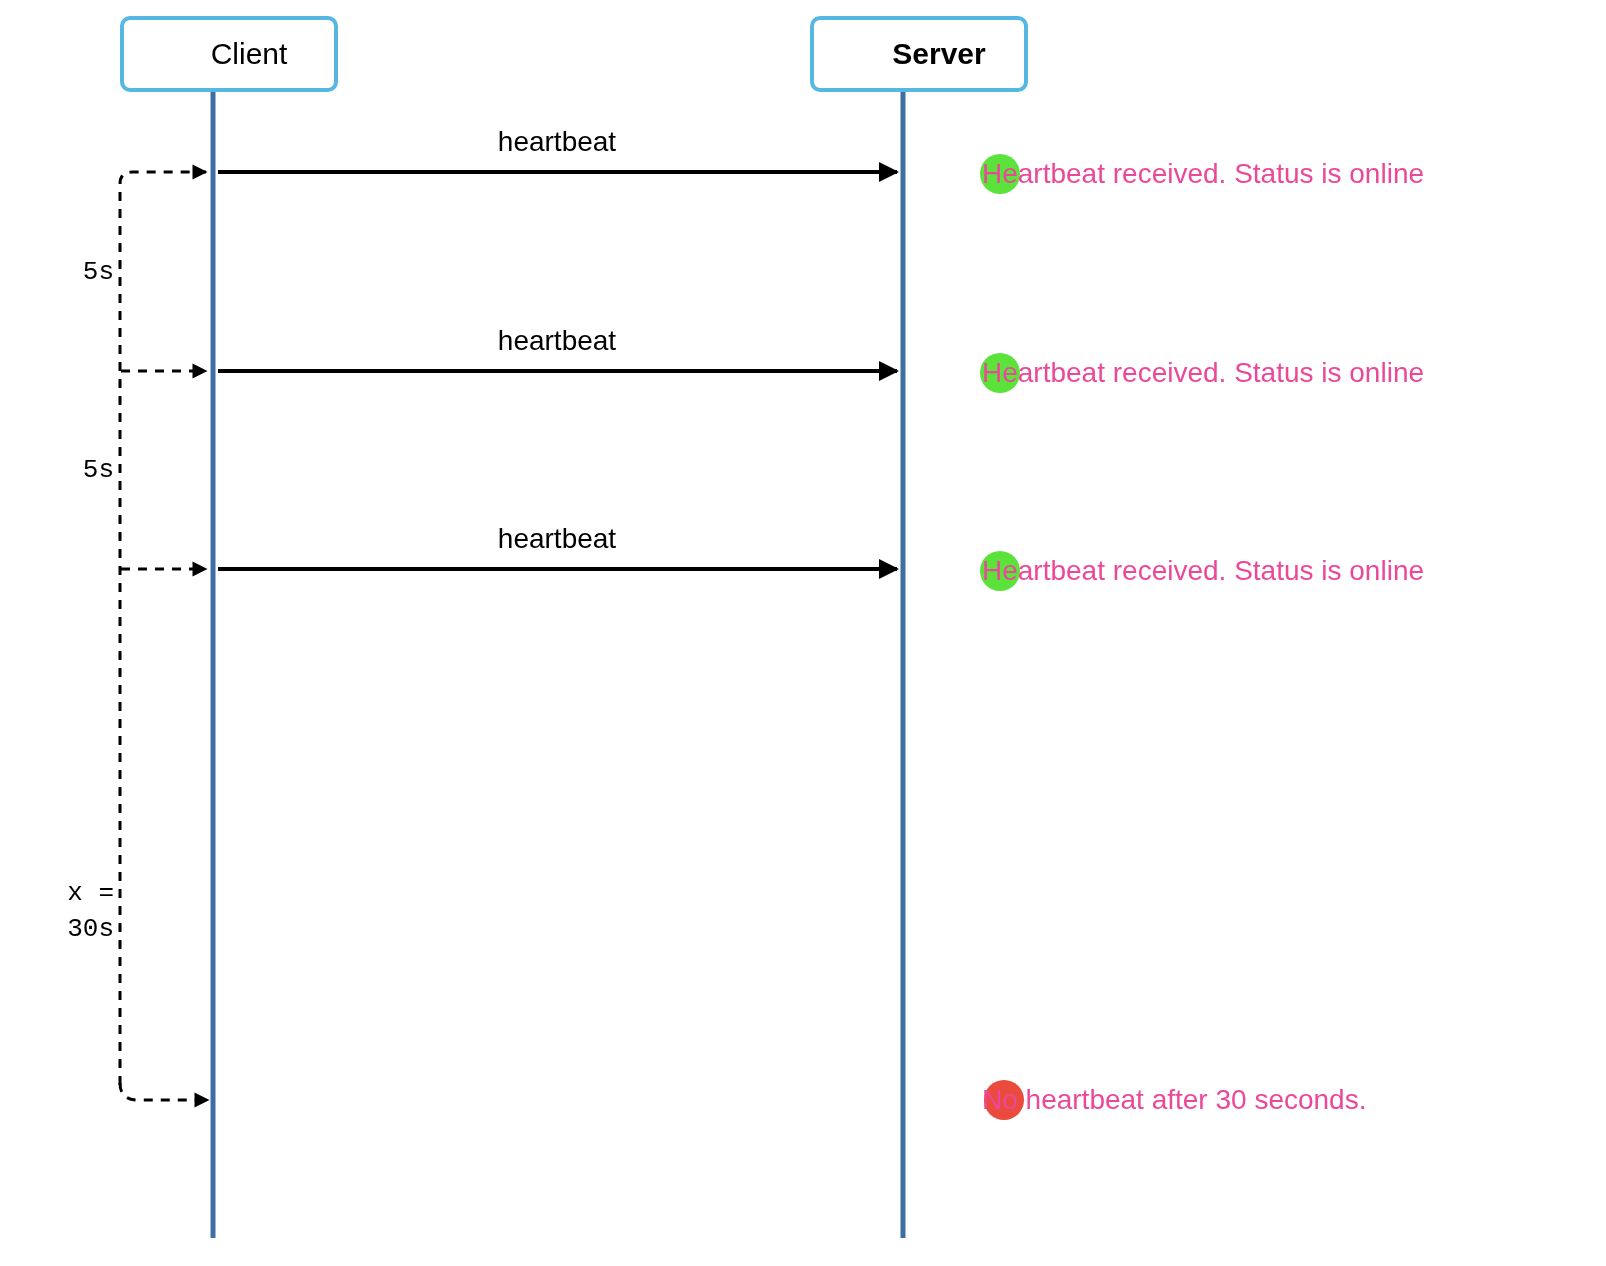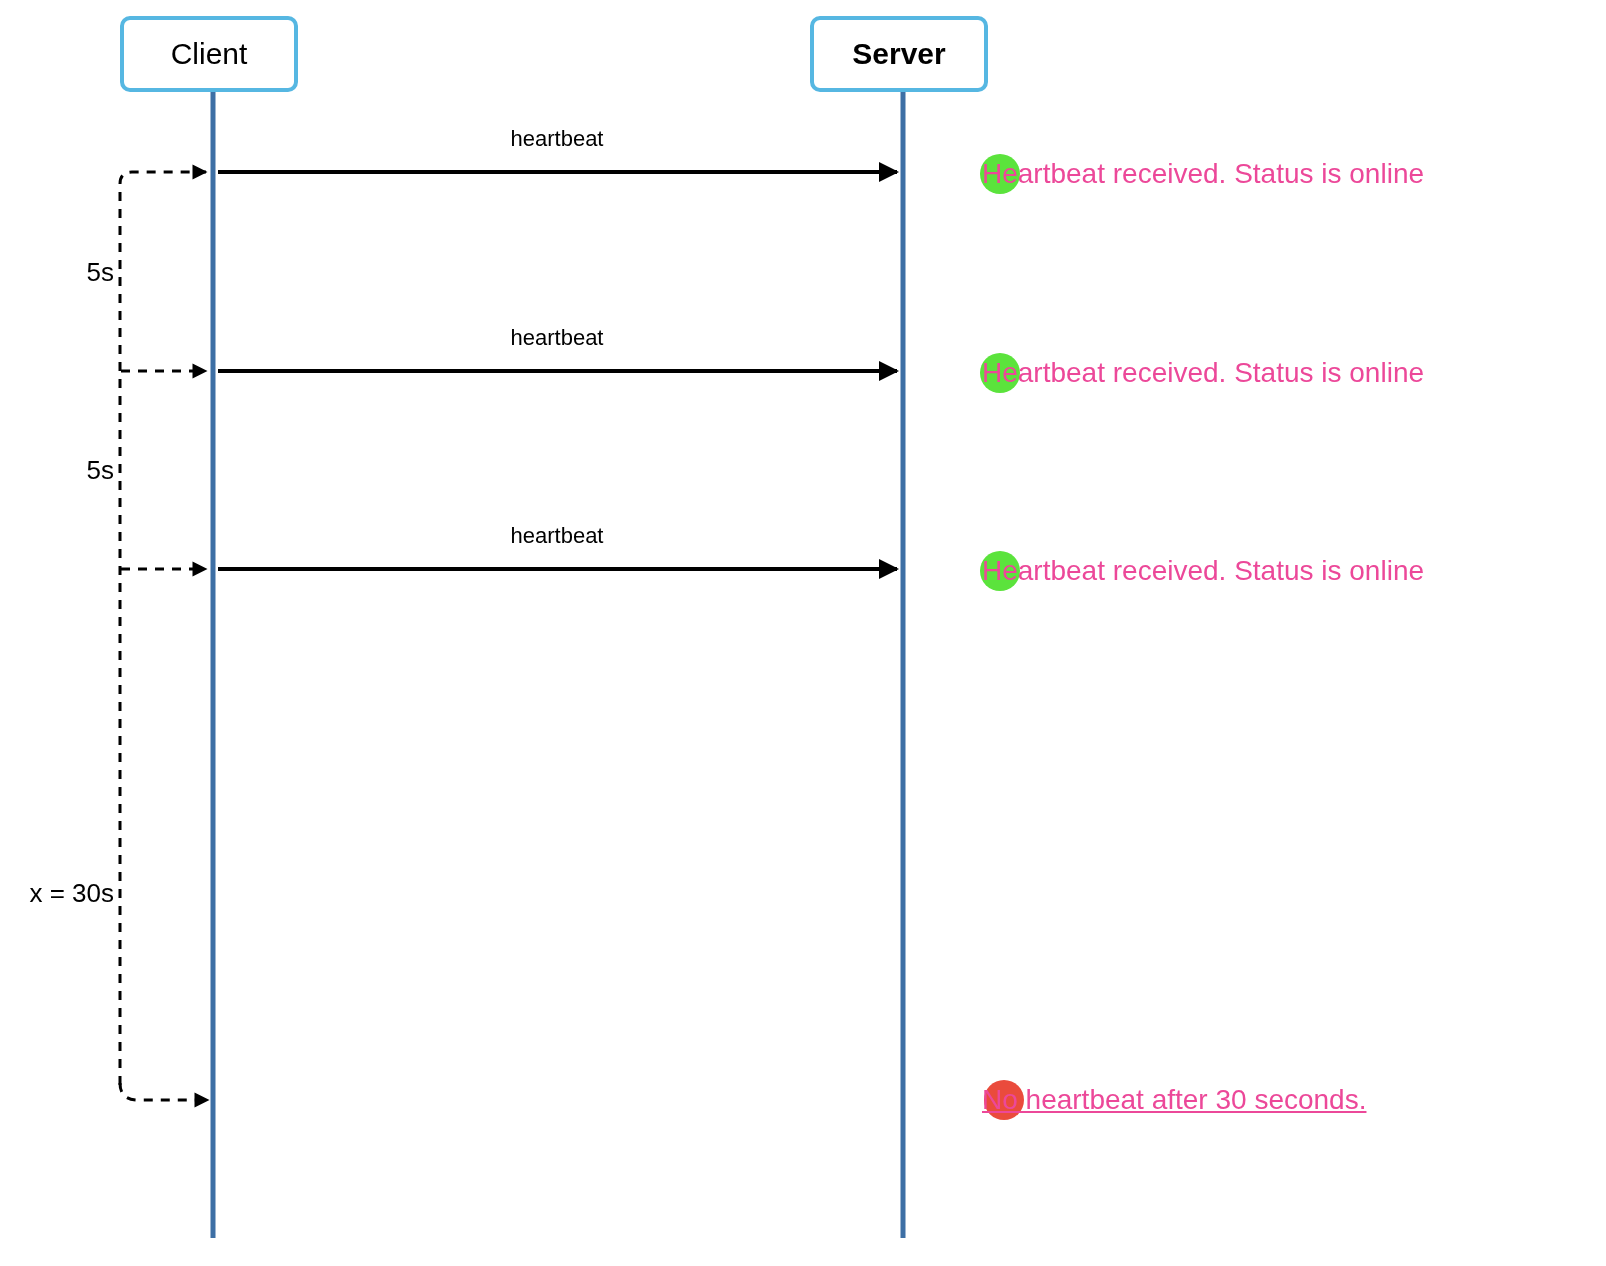--- a/index.html
+++ b/index.html
@@ -27,52 +27,54 @@
     height: 68px;
     background: #ffffff;
     border: 4px solid #a21caf;
     border-radius: 10px;
     display: flex;
     align-items: center;
     justify-content: center;
     font-size: 30px;
     color: #000;
     z-index: 2;
+    padding-left: 40px;
   }
   #actor-client { left: 120px; }
   #actor-server { left: 810px; font-weight: bold; }
 
   .msg-label {
     position: absolute;
     left: 357px;
     width: 400px;
     text-align: center;
-    font-size: 22px;
+    font-size: 28px;
     color: #000;
   }
   .timer-label {
     position: absolute;
     width: 104px;
     left: 10px;
     text-align: right;
     height: 36px;
     line-height: 36px;
     font-size: 26px;
     color: #000;
+    font-family: Liberation Mono, monospace;
   }
   .status-text {
     position: absolute;
     left: 982px;
     transform: translateY(-50%);
     font-size: 28px;
     line-height: 36px;
     color: #ec4899;
     white-space: nowrap;
   }
-  .status-text span { display: block; text-decoration: underline; }
+  .status-text span { display: block; }
 </style>
 </head>
 <body>
 
 <div id="canvas">
 
   <svg id="diagram-svg" width="1606" height="1266" viewBox="0 0 1606 1266">
     <defs>
       <marker id="arrow-solid" viewBox="0 0 12 12" refX="10" refY="6" markerWidth="30" markerHeight="24" markerUnits="userSpaceOnUse" orient="auto">
         <path d="M1,1 L11,6 L1,11 z" fill="#000"></path>

